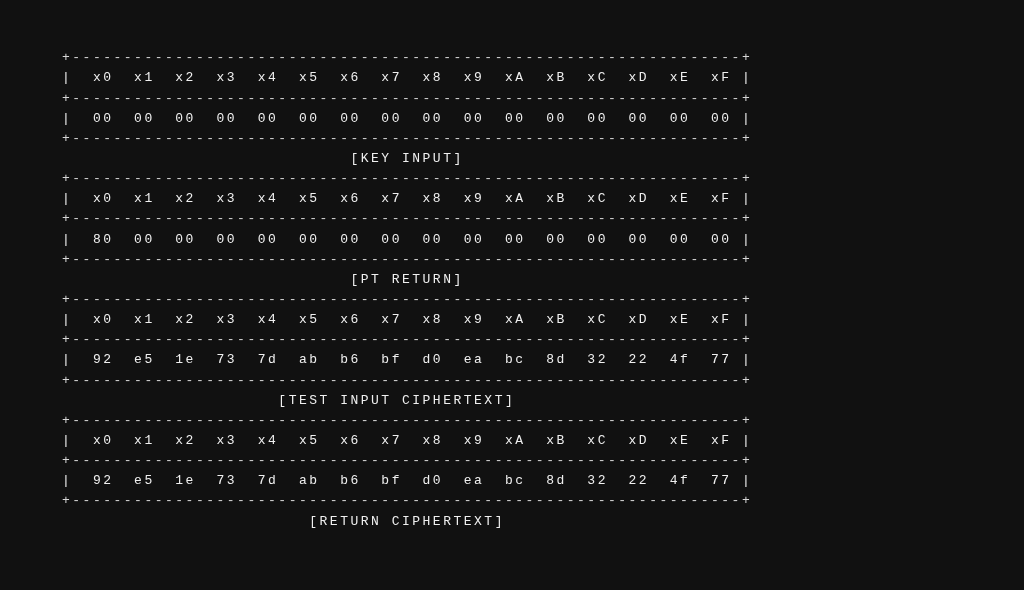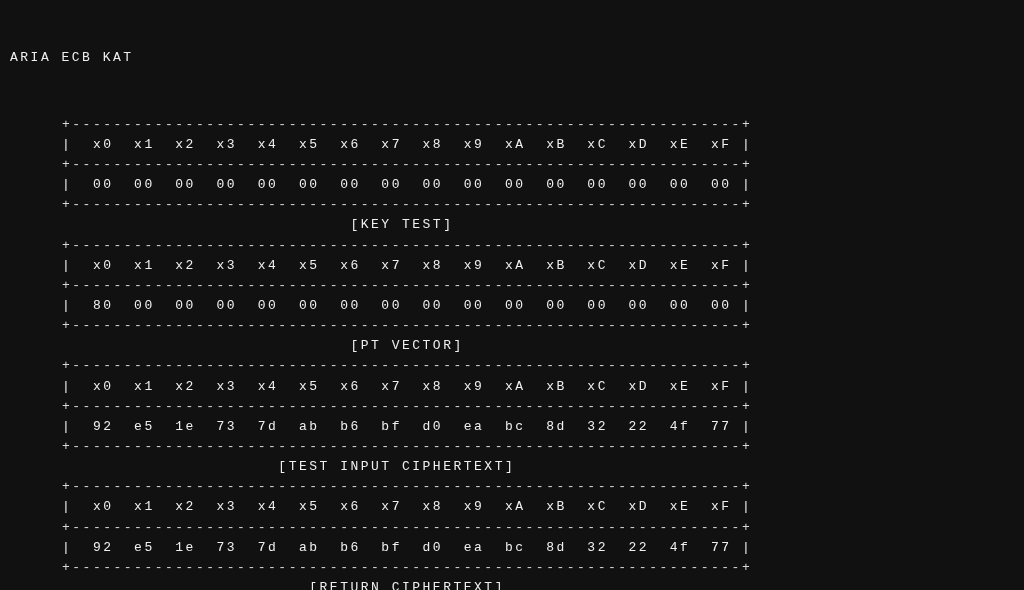--- a/index.html
+++ b/index.html
@@ -26,33 +26,32 @@
   .block {
     padding-left: 56px;
   }
   
   .sep { color: #d8d8d8; }
 </style>
 </head>
 <body>
 
 <div class="screen">
-  <div class="title">ARIA ECB KAT</div>
   <div class="block" id="output"><span class="sep">+-----------------------------------------------------------------+</span>
 <span class="">|  x0  x1  x2  x3  x4  x5  x6  x7  x8  x9  xA  xB  xC  xD  xE  xF |</span>
 <span class="sep">+-----------------------------------------------------------------+</span>
 <span class="">|  00  00  00  00  00  00  00  00  00  00  00  00  00  00  00  00 |</span>
 <span class="sep">+-----------------------------------------------------------------+</span>
-<span class="">                            [KEY TEST]                            </span>
+<span class="">                            [KEY INPUT]                            </span>
 <span class="sep">+-----------------------------------------------------------------+</span>
 <span class="">|  x0  x1  x2  x3  x4  x5  x6  x7  x8  x9  xA  xB  xC  xD  xE  xF |</span>
 <span class="sep">+-----------------------------------------------------------------+</span>
 <span class="">|  80  00  00  00  00  00  00  00  00  00  00  00  00  00  00  00 |</span>
 <span class="sep">+-----------------------------------------------------------------+</span>
-<span class="">                            [PT VECTOR]                             </span>
+<span class="">                            [PT RETURN]                             </span>
 <span class="sep">+-----------------------------------------------------------------+</span>
 <span class="">|  x0  x1  x2  x3  x4  x5  x6  x7  x8  x9  xA  xB  xC  xD  xE  xF |</span>
 <span class="sep">+-----------------------------------------------------------------+</span>
 <span class="">|  92  e5  1e  73  7d  ab  b6  bf  d0  ea  bc  8d  32  22  4f  77 |</span>
 <span class="sep">+-----------------------------------------------------------------+</span>
 <span class="">                     [TEST INPUT CIPHERTEXT]                      </span>
 <span class="sep">+-----------------------------------------------------------------+</span>
 <span class="">|  x0  x1  x2  x3  x4  x5  x6  x7  x8  x9  xA  xB  xC  xD  xE  xF |</span>
 <span class="sep">+-----------------------------------------------------------------+</span>
 <span class="">|  92  e5  1e  73  7d  ab  b6  bf  d0  ea  bc  8d  32  22  4f  77 |</span>

